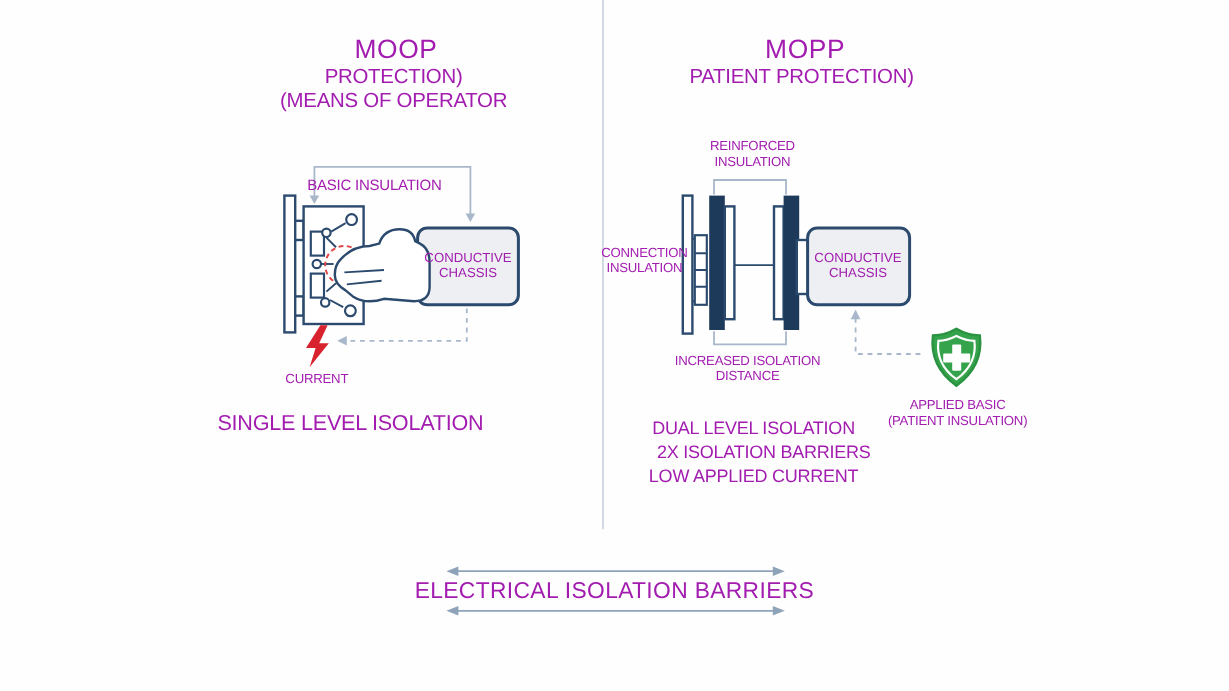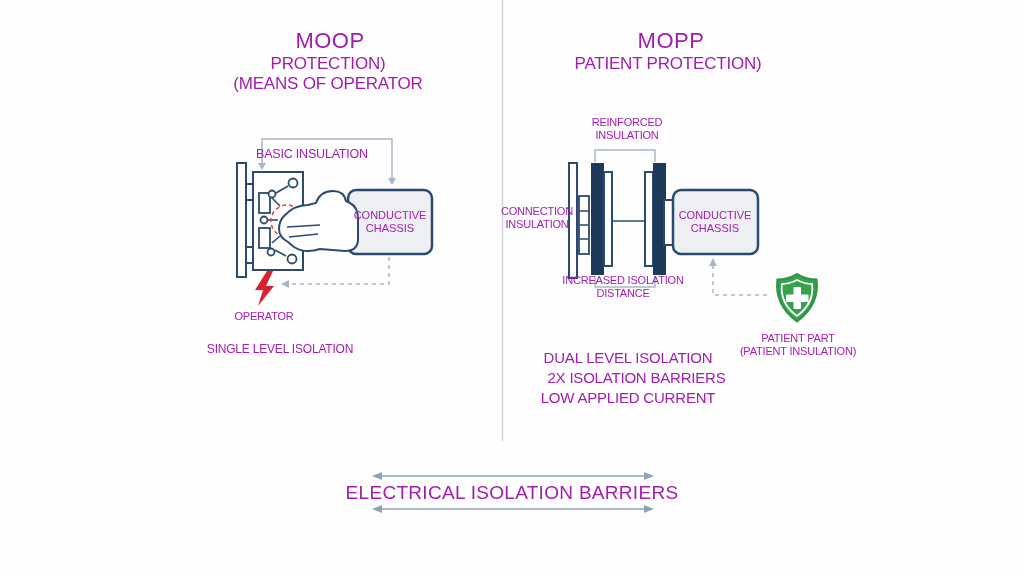--- a/index.html
+++ b/index.html
@@ -125,45 +125,45 @@
   <div class="lbl title" style="left:330px;top:28px;">MOOP</div>
   <div class="lbl subtitle" style="left:328px;top:54px;">
     <span style="display:block;">PROTECTION)</span>
     <span style="display:block;">(MEANS OF OPERATOR</span>
   </div>
   <div class="lbl mid" style="left:312px;top:118px;margin-top:29px;">BASIC INSULATION</div>
   <div class="lbl boxlbl" style="left:390px;top:209px;">
     <span style="display:block;">CONDUCTIVE</span>
     <span style="display:block;">CHASSIS</span>
   </div>
-  <div class="lbl small" style="left:264px;top:310px;">OPERATOR</div>
-  <div class="lbl" style="left:280px;top:342px;font-size:12px;">SINGLE LEVEL ISOLATION</div>
+  <div class="lbl small" style="left:264px;top:310px;">CURRENT</div>
+  <div class="lbl" style="left:292px;top:342px;font-size:18px;">SINGLE LEVEL ISOLATION</div>
 
   <div class="lbl title" style="left:671px;top:28px;">MOPP</div>
   <div class="lbl subtitle" style="left:668px;top:54px;">
     <span style="display:block;">PATIENT PROTECTION)</span>
   </div>
   <div class="lbl small" style="left:627px;top:116px;">
     <span style="display:block;">REINFORCED</span>
     <span style="display:block;">INSULATION</span>
   </div>
   <div class="lbl small" style="left:537px;top:205px;">
     <span style="display:block;">CONNECTION</span>
     <span style="display:block;">INSULATION</span>
   </div>
-  <div class="lbl small" style="left:623px;top:274px;">
+  <div class="lbl small" style="left:623px;top:295px;">
     <span style="display:block;">INCREASED ISOLATION</span>
     <span style="display:block;">DISTANCE</span>
   </div>
   <div class="lbl boxlbl" style="left:715px;top:209px;">
     <span style="display:block;">CONDUCTIVE</span>
     <span style="display:block;">CHASSIS</span>
   </div>
   <div class="lbl small" style="left:798px;top:332px;">
-    <span style="display:block;">PATIENT PART</span>
+    <span style="display:block;">APPLIED BASIC</span>
     <span style="display:block;">(PATIENT INSULATION)</span>
   </div>
   <div class="lbl feature" style="left:628px;top:348px;">
     <span style="display:block;">DUAL LEVEL ISOLATION</span>
     <span style="display:block;margin-left:17px;">2X ISOLATION BARRIERS</span>
     <span style="display:block;">LOW APPLIED CURRENT</span>
   </div>
 
   <div class="lbl footer-lbl" style="left:512px;top:482px;">ELECTRICAL ISOLATION BARRIERS</div>
 

